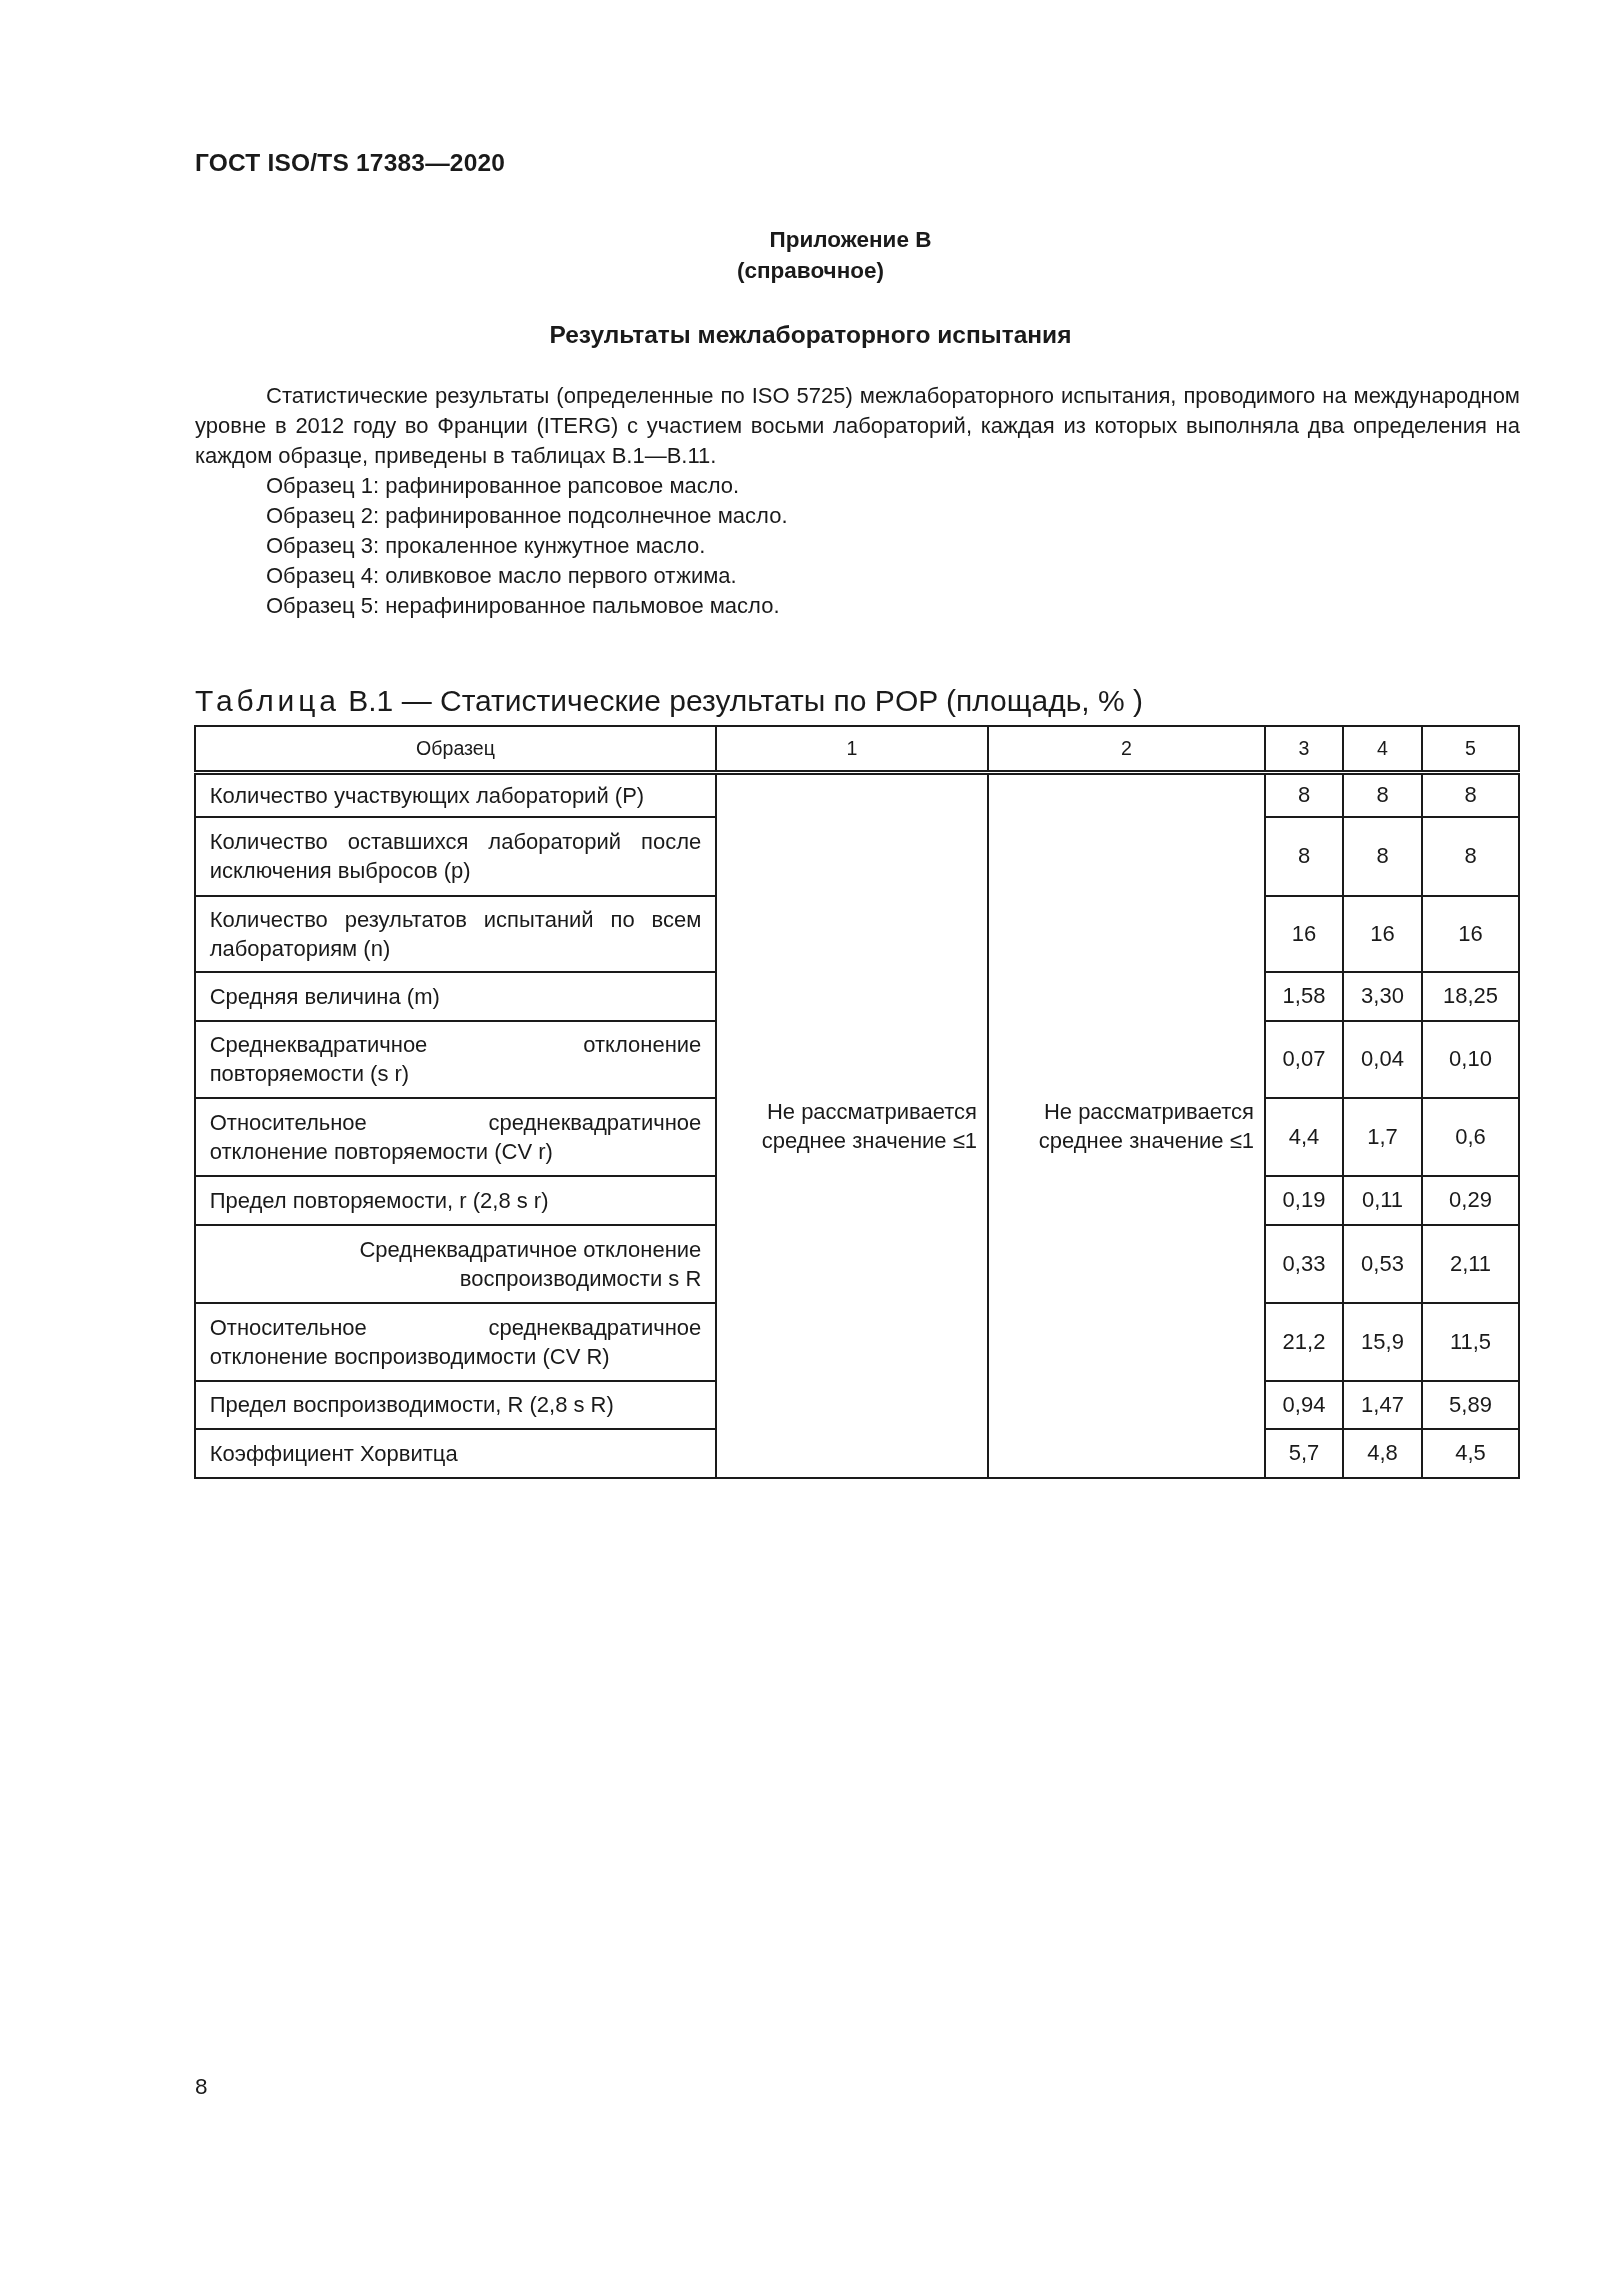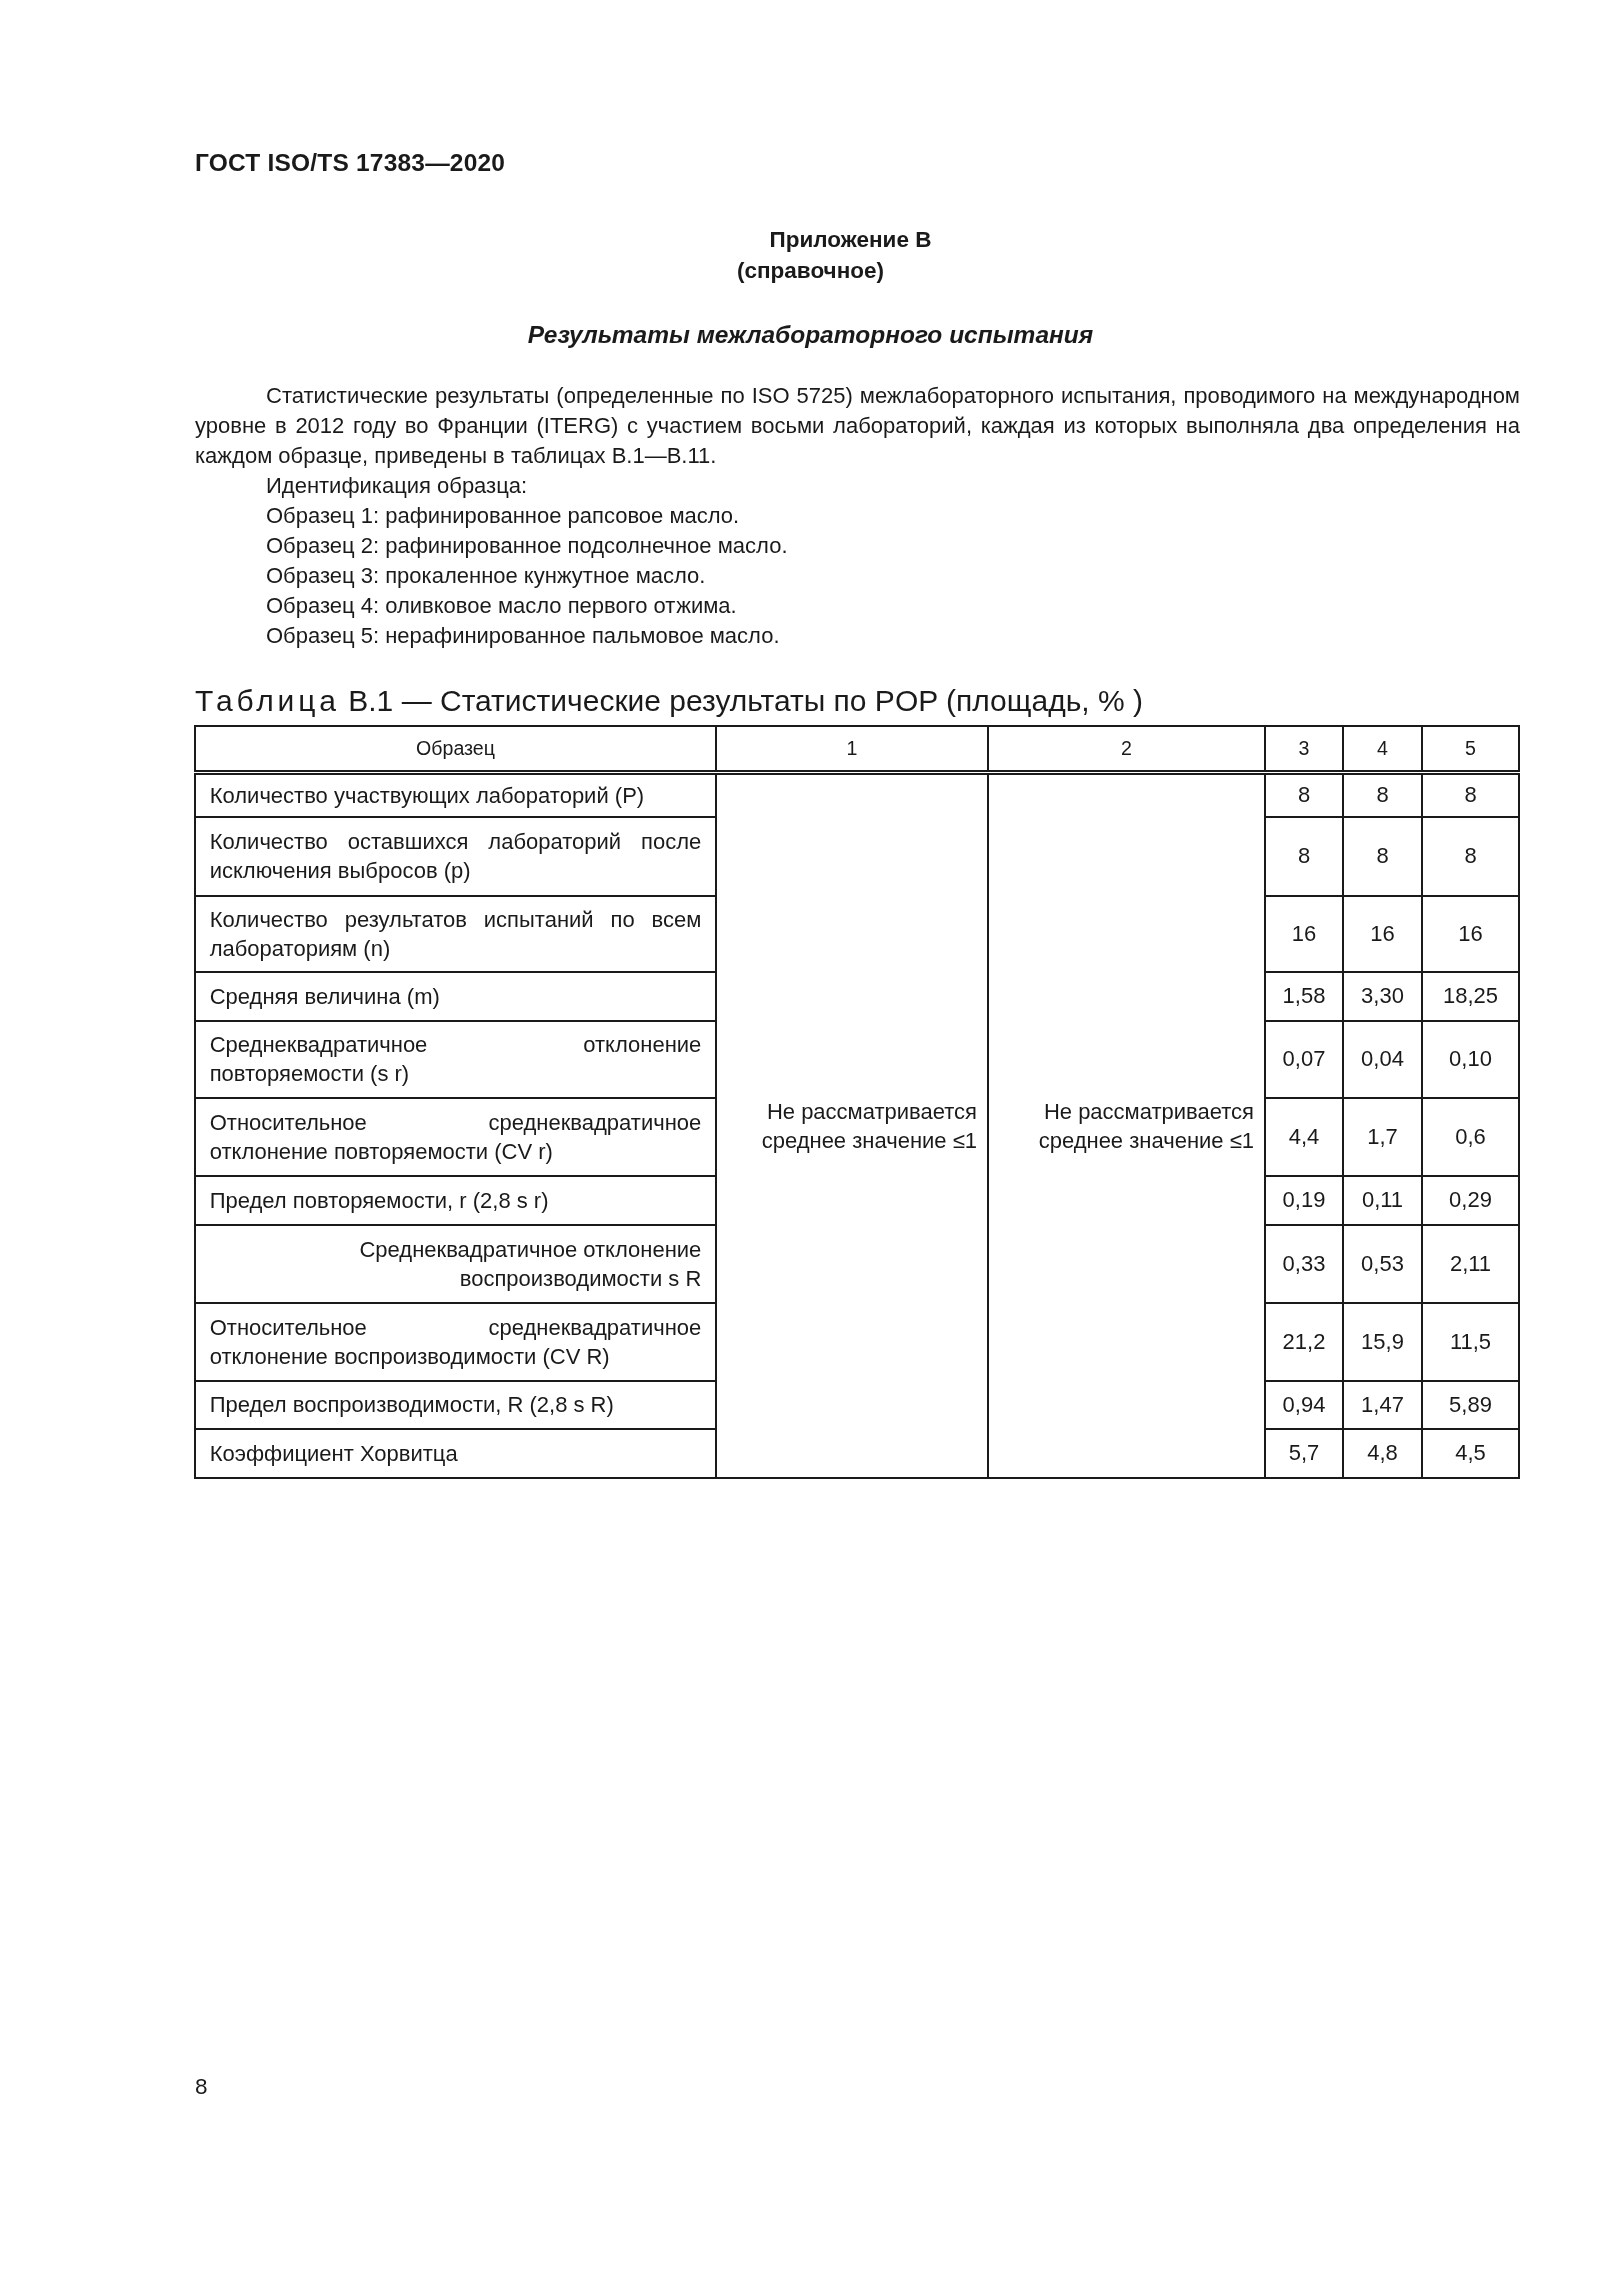--- a/index.html
+++ b/index.html
@@ -3,21 +3,21 @@
 <meta charset="utf-8">
 <style>
   html, body { margin: 0; padding: 0; background: #ffffff; }
   body { width: 1621px; height: 2293px; position: relative; overflow: hidden;
          font-family: "Liberation Sans", sans-serif; color: #1a1a1a; }
   .abs { position: absolute; }
   .doc-header { left: 195px; top: 149px; font-size: 24.5px; font-weight: bold; letter-spacing: 0.2px; }
   .appendix { left: 0; width: 1719px; text-align: center; font-weight: bold; font-size: 22.5px; }
   .appendix-title { top: 227px; padding-left: 40px; }
   .appendix-sub { top: 258px; }
-  .section-title { left: 0; width: 1719px; top: 321px; text-align: center; font-weight: bold; font-size: 24.5px; font-style: italic; }
+  .section-title { left: 0; width: 1719px; top: 321px; text-align: center; font-weight: bold; font-size: 24.5px; }
   .para { left: 195px; width: 1325px; top: 381px; font-size: 22px; line-height: 30px; text-align: justify; }
   .para p { margin: 0; }
   .indent { text-indent: 71px; }
   .list { padding-left: 71px; }
   .caption { left: 195px; top: 684px; font-size: 30px; }
   .caption .spaced { letter-spacing: 3.9px; }
   table.t { position: absolute; left: 194px; top: 725px; width: 1326px; border-collapse: collapse;
             font-size: 22px; }
   table.t td, table.t th { border: 2px solid #1a1a1a; padding: 0 13.7px; vertical-align: middle; }
   table.t th { font-weight: normal; font-size: 19.6px; text-align: center; height: 43px; border-bottom: 5.9px double #1a1a1a; }
@@ -30,21 +30,20 @@
 <body>
 
 <div class="abs doc-header">ГОСТ ISO/TS 17383—2020</div>
 
 <div class="abs appendix appendix-title" style="width:1621px;">Приложение В</div>
 <div class="abs appendix appendix-sub" style="width:1621px;">(справочное)</div>
 <div class="abs section-title" style="width:1621px;">Результаты межлабораторного испытания</div>
 
 <div class="abs para">
   <p class="indent">Статистические результаты (определенные по ISO 5725) межлабораторного испытания, проводимого на международном уровне в 2012 году во Франции (ITERG) с участием восьми лабораторий, каждая из которых выполняла два определения на каждом образце, приведены в таблицах В.1—В.11.</p>
-  <p class="list">Идентификация образца:</p>
   <p class="list">Образец 1:  рафинированное рапсовое масло.</p>
   <p class="list">Образец 2:  рафинированное подсолнечное масло.</p>
   <p class="list">Образец 3:  прокаленное кунжутное масло.</p>
   <p class="list">Образец 4:  оливковое масло первого отжима.</p>
   <p class="list">Образец 5:  нерафинированное пальмовое масло.</p>
 </div>
 
 <div class="abs caption">
   <span class="spaced">Таблица</span><span> В.1 — Статистические результаты по POP (площадь, % )</span>
 </div>

